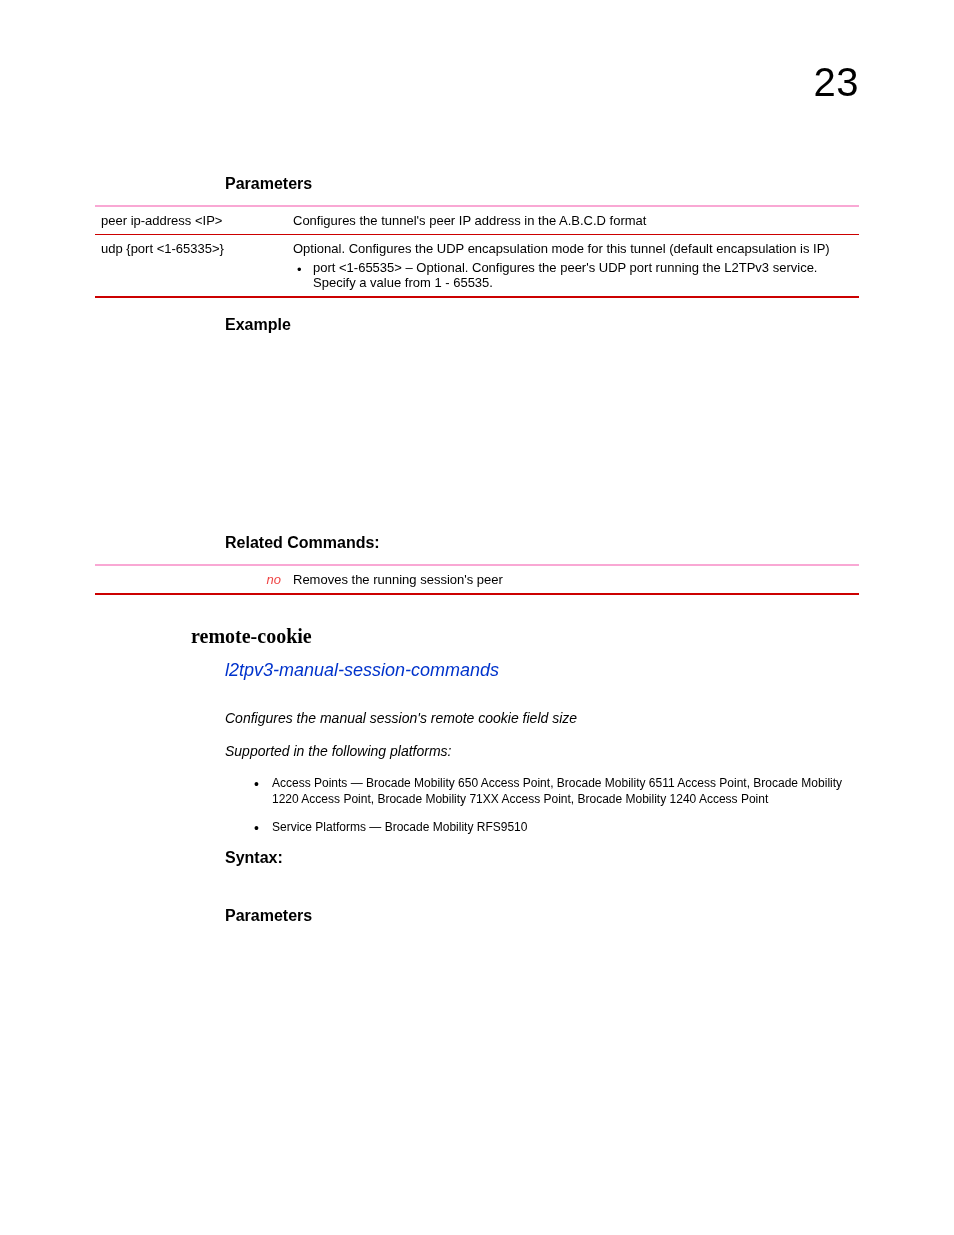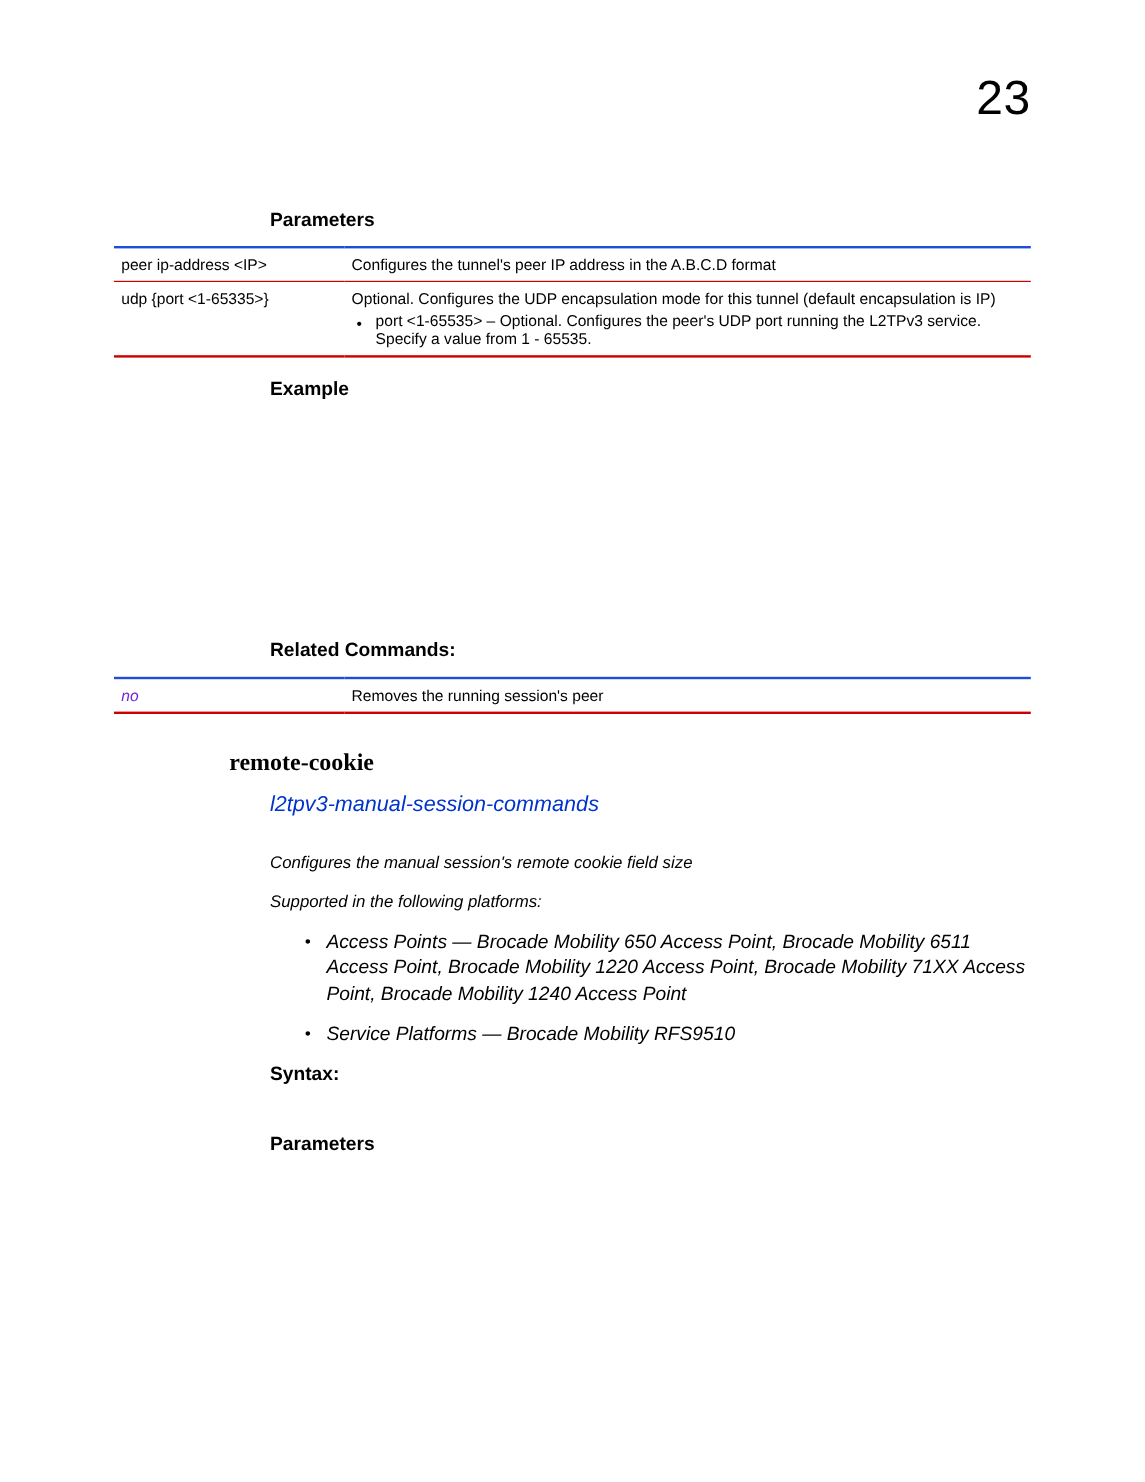--- a/index.html
+++ b/index.html
@@ -29,36 +29,37 @@
   .section-heading.related {
     margin-top: 200px;
   }
   table.param-table {
     width: 100%;
     border-collapse: collapse;
     font-size: 13px;
   }
   table.param-table thead tr td,
   table.param-table .top-row td {
-    border-top: 2px solid #1d4ed8;
+    border-top: 2px solid #f9a8d4;
   }
   table.param-table tr td {
     padding: 6px 6px;
     vertical-align: top;
     border-bottom: 1px solid #c00;
   }
   table.param-table tr:last-child td {
     border-bottom: 2px solid #c00;
   }
   .col-left {
     width: 180px;
   }
   .related-table .link-cell {
-    color: #6d28d9;
+    color: #ef4444;
     font-style: italic;
+    text-align: right;
   }
   .bullet-item {
     position: relative;
     padding-left: 20px;
     margin-top: 4px;
   }
   .bullet-item .dot {
     position: absolute;
     left: 4px;
     top: 2px;
@@ -79,22 +80,21 @@
   .body-text {
     font-size: 14px;
     margin: 0 0 14px 130px;
     line-height: 1.35;
     font-style: italic;
   }
   ul.platform-list {
     margin: 0 0 14px 155px;
     padding: 0;
     list-style: none;
-    font-size: 16px;
-    font-style: italic;
+    font-size: 12px;
   }
   ul.platform-list li {
     position: relative;
     padding-left: 22px;
     margin-bottom: 12px;
     line-height: 1.35;
   }
   ul.platform-list li::before {
     content: "•";
     position: absolute;

